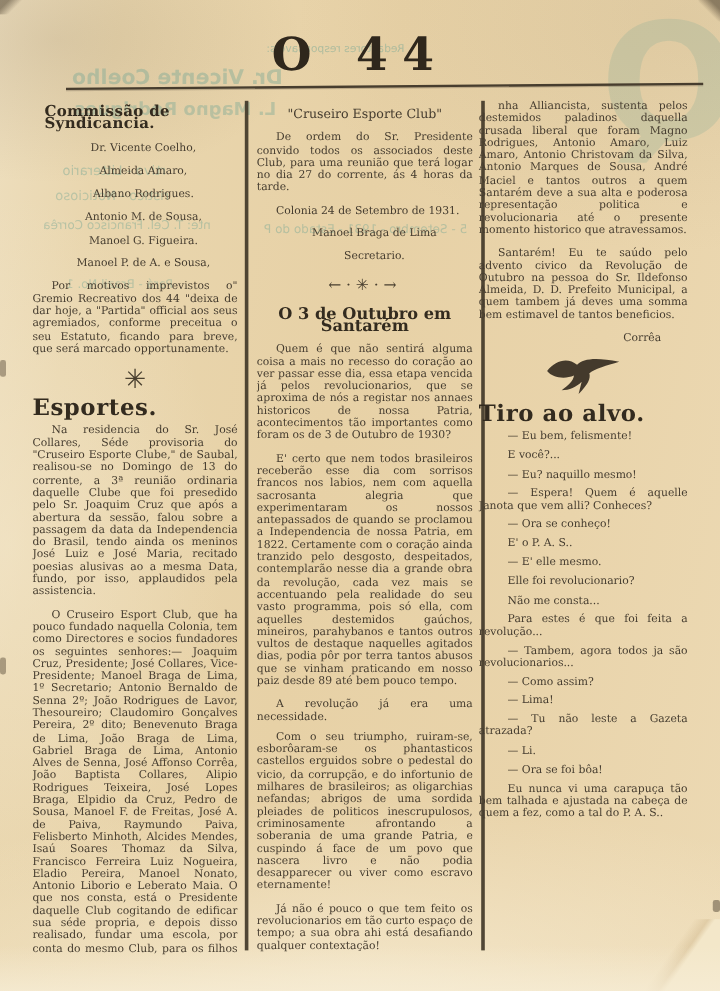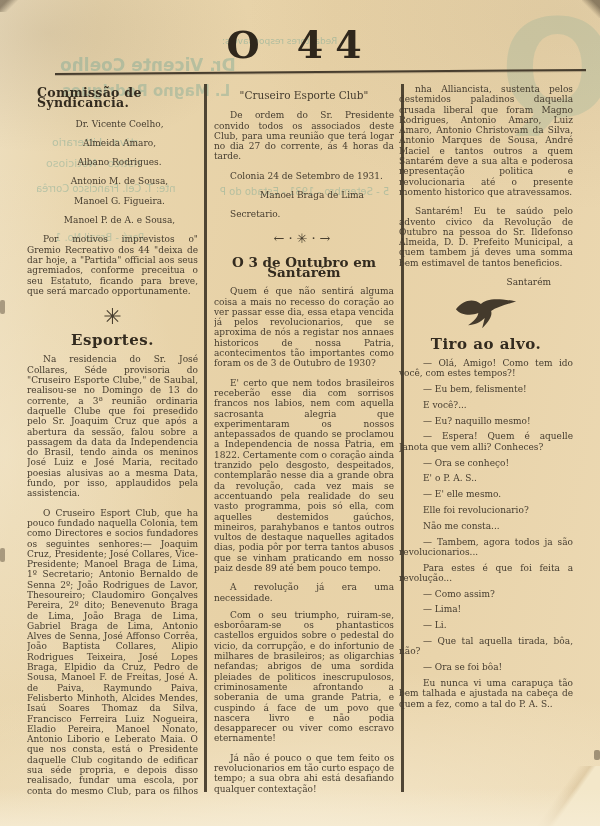--- a/index.html
+++ b/index.html
@@ -45,31 +45,31 @@
   
   .vrule{position:absolute;top:84px;height:708px;width:3px;background:#3e3526;opacity:.9;}
   .vrule1{left:204px;} .vrule2{left:401px;}
   .col{position:absolute;top:84px;height:712px;overflow:hidden;
     font-size:9px;line-height:10.3px;text-align:justify;}
   .col1{left:27px;width:171px;}
   .col2{left:214px;width:180px;}
   .col3{left:399px;width:174px;}
   .col p{margin:0 0 9px;text-indent:16px;}
   .h-small{font-size:12.5px;font-weight:bold;color:#332b1f;margin:4px 0 10px 10px;letter-spacing:.3px;text-align:left;}
-  .h-center{font-size:15px;font-weight:bold;color:#332b1f;text-align:center;margin:6px 0 9px;letter-spacing:.5px;text-indent:0;}
+  .h-center{font-size:19px;font-weight:bold;color:#332b1f;margin:6px 0 9px;letter-spacing:.5px;text-indent:0;}
   .h-club{font-size:10.5px;text-align:center;margin:6px 0 10px;text-indent:0;}
   .h-outubro{font-size:13.5px;font-weight:bold;text-align:center;margin:8px 0 9px;color:#332b1f;text-indent:0;}
   .members{list-style:none;margin:0 0 4px;padding:0 0 0 14px;text-align:center;}
   .members li{margin:0 0 9px;}
   .ornament{text-align:center;color:#4a4030;margin:3px 0 5px;text-indent:0;}
   .orn-sun{font-size:22px;line-height:24px;}
   .orn-arrow{font-size:13px;letter-spacing:4px;line-height:20px;margin:6px 0 8px;}
   .dateline{text-indent:4px;margin:0 0 7px;text-align:left;}
   .sig-center{text-align:center;text-indent:0;margin:0 0 2px;}
-  .sig-role{text-indent:0;margin:0 0 4px;}
+  .sig-role{text-align:center;text-indent:0;margin:0 0 4px;}
   .sig-right{text-align:right;text-indent:0;padding-right:22px;margin:4px 0 2px;}
   .no-indent{text-indent:0;}
   .bird{text-align:center;margin:2px 0 4px;}
   .bird svg{width:64px;height:34px;}
   .dialogue p{margin:0 0 5.5px;text-indent:24px;}
 </style>
 </head>
 <body>
 
 <div class="sheet">
@@ -128,42 +128,41 @@
     <p>E' certo que nem todos brasileiros receberão esse dia com sorrisos francos nos labios, nem com aquella sacrosanta alegria que experimentaram os nossos antepassados de quando se proclamou a Independencia de nossa Patria, em 1822. Certamente com o coração ainda tranzido pelo desgosto, despeitados, contemplarão nesse dia a grande obra da revolução, cada vez mais se accentuando pela realidade do seu vasto programma, pois só ella, com aquelles destemidos gaúchos, mineiros, parahybanos e tantos outros vultos de destaque naquelles agitados dias, podia pôr por terra tantos abusos que se vinham praticando em nosso paiz desde 89 até bem pouco tempo.</p>
     <p class="no-indent" style="margin-bottom:7px">A revolução já era uma necessidade.</p>
     <p>Com o seu triumpho, ruiram-se, esborôaram-se os phantasticos castellos erguidos sobre o pedestal do vicio, da corrupção, e do infortunio de milhares de brasileiros; as oligarchias nefandas; abrigos de uma sordida pleiades de politicos inescrupulosos, criminosamente afrontando a soberania de uma grande Patria, e cuspindo á face de um povo que nascera livro e não podia desapparecer ou viver como escravo eternamente!</p>
     <p class="no-indent">Já não é pouco o que tem feito os revolucionarios em tão curto espaço de tempo; a sua obra ahi está desafiando qualquer contextação!</p>
 
   </div>
 
   <div class="col col3">
     <p class="no-indent">nha Alliancista, sustenta pelos destemidos paladinos daquella crusada liberal que foram Magno Rodrigues, Antonio Amaro, Luiz Amaro, Antonio Christovam da Silva, Antonio Marques de Sousa, André Maciel e tantos outros a quem Santarém deve a sua alta e poderosa representação politica e revolucionaria até o presente momento historico que atravessamos.</p>
     <p>Santarém! Eu te saúdo pelo advento civico da Revolução de Outubro na pessoa do Sr. Ildefonso Almeida, D. D. Prefeito Municipal, a quem tambem já deves uma somma bem estimavel de tantos beneficios.</p>
-    <p class="sig-right">Santarém</p>
+    <p class="sig-right">Corrêa</p>
     <div class="bird">
       <svg viewBox="0 0 100 52" xmlns="http://www.w3.org/2000/svg">
         <path fill="#443a2c" d="M3 20 C14 6 30 2 42 12 C50 4 66 2 97 8 C80 13 66 17 58 23 C60 30 56 38 44 50 L48 34 C41 41 32 45 22 45 C31 39 37 33 38 26 C26 31 10 29 3 20 Z"></path>
       </svg>
     </div>
     <div class="h-center">Tiro ao alvo.</div>
     <div class="dialogue">
-      <p>— Olá, Amigo! Como tem ido você, com estes tempos?!</p>
       <p>— Eu bem, felismente!</p>
       <p>E você?...</p>
       <p>— Eu? naquillo mesmo!</p>
       <p>— Espera! Quem é aquelle Janota que vem alli? Conheces?</p>
       <p>— Ora se conheço!</p>
       <p>E' o P. A. S..</p>
       <p>— E' elle mesmo.</p>
       <p>Elle foi revolucionario?</p>
       <p>Não me consta...</p>
+      <p>Para estes é que foi feita a revolução...</p>
       <p>— Tambem, agora todos ja são revolucionarios...</p>
-      <p>Para estes é que foi feita a revolução...</p>
       <p>— Como assim?</p>
       <p>— Lima!</p>
+      <p>— Tu não leste a Gazeta atrazada?</p>
       <p>— Li.</p>
-      <p>— Que tal aquella tirada, bôa, não?</p>
       <p>— Ora se foi bôa!</p>
       <p>Eu nunca vi uma carapuça tão bem talhada e ajustada na cabeça de quem a fez, como a tal do P. A. S..</p>
     </div>
   </div>
 
 </div>
 
 </body></html>

